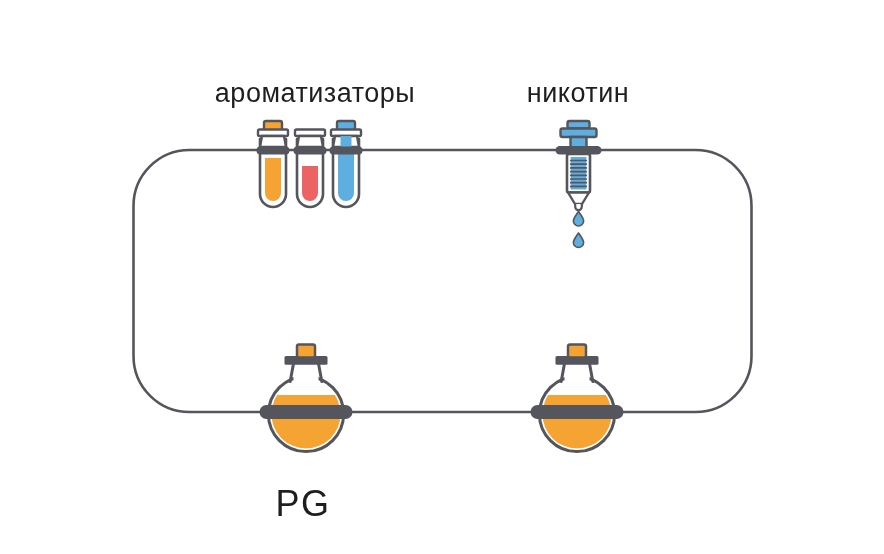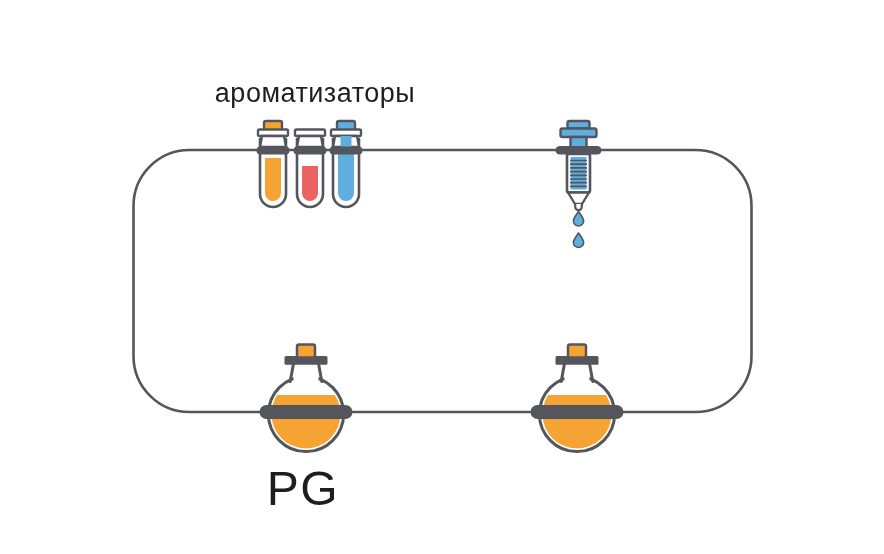--- a/index.html
+++ b/index.html
@@ -10,21 +10,21 @@
     --c-blue_deep:#479FD8;
     --c-text:#1E1E1E;
     --c-background:#FFFFFF;
   }
   html,body{margin:0;padding:0;}
   body{background:var(--c-background);font-family:"Liberation Sans", sans-serif;}
   .stage{position:relative;width:884px;height:554px;background:var(--c-background);overflow:hidden;}
   .stage svg{position:absolute;left:0;top:0;}
   .label{position:absolute;transform:translateX(-50%);color:var(--c-text);white-space:nowrap;}
   .label-small{font-size:27px;letter-spacing:0.5px;font-weight:400;}
-  .label-big{font-size:48px;letter-spacing:1.5px;font-weight:300;}
+  .label-big{font-size:36px;letter-spacing:1.5px;font-weight:300;margin-top:22px;}
 
   
   .st{stroke:var(--c-outline);stroke-linecap:round;stroke-linejoin:round;}
   .fn{fill:none;}
   .fw{fill:#fff;}
   .fd{fill:var(--c-outline);}
   .fo{fill:var(--c-orange);}
   .fr{fill:var(--c-red);}
   .fb{fill:var(--c-blue);}
 </style>
@@ -118,14 +118,15 @@
       <circle class="st fn" stroke-width="3" cx="0" cy="414" r="37.6"></circle>
       <rect class="fw" x="-12.5" y="361" width="25" height="21"></rect>
       <path class="st fn" stroke-width="3" d="M-12.5,363.5 L-15.8,381.5 M12.5,363.5 L15.8,381.5"></path>
       <rect class="fd" x="-21.5" y="356" width="43" height="8.8" rx="1.5"></rect>
       <rect class="st fo" stroke-width="2.5" x="-9" y="344.5" width="18" height="13" rx="2"></rect>
       <rect class="fd" x="-46.5" y="405" width="93" height="14" rx="7"></rect>
     </g>
   </svg>
 
   <div class="label label-small" style="left:315px;top:78px;text-align:center;">ароматизаторы</div>
+  <div class="label label-small" style="left:578px;top:78px;">никотин</div>
   <div class="label label-big" style="left:303px;top:461px;">PG</div>
 </div>
 
 </body></html>

